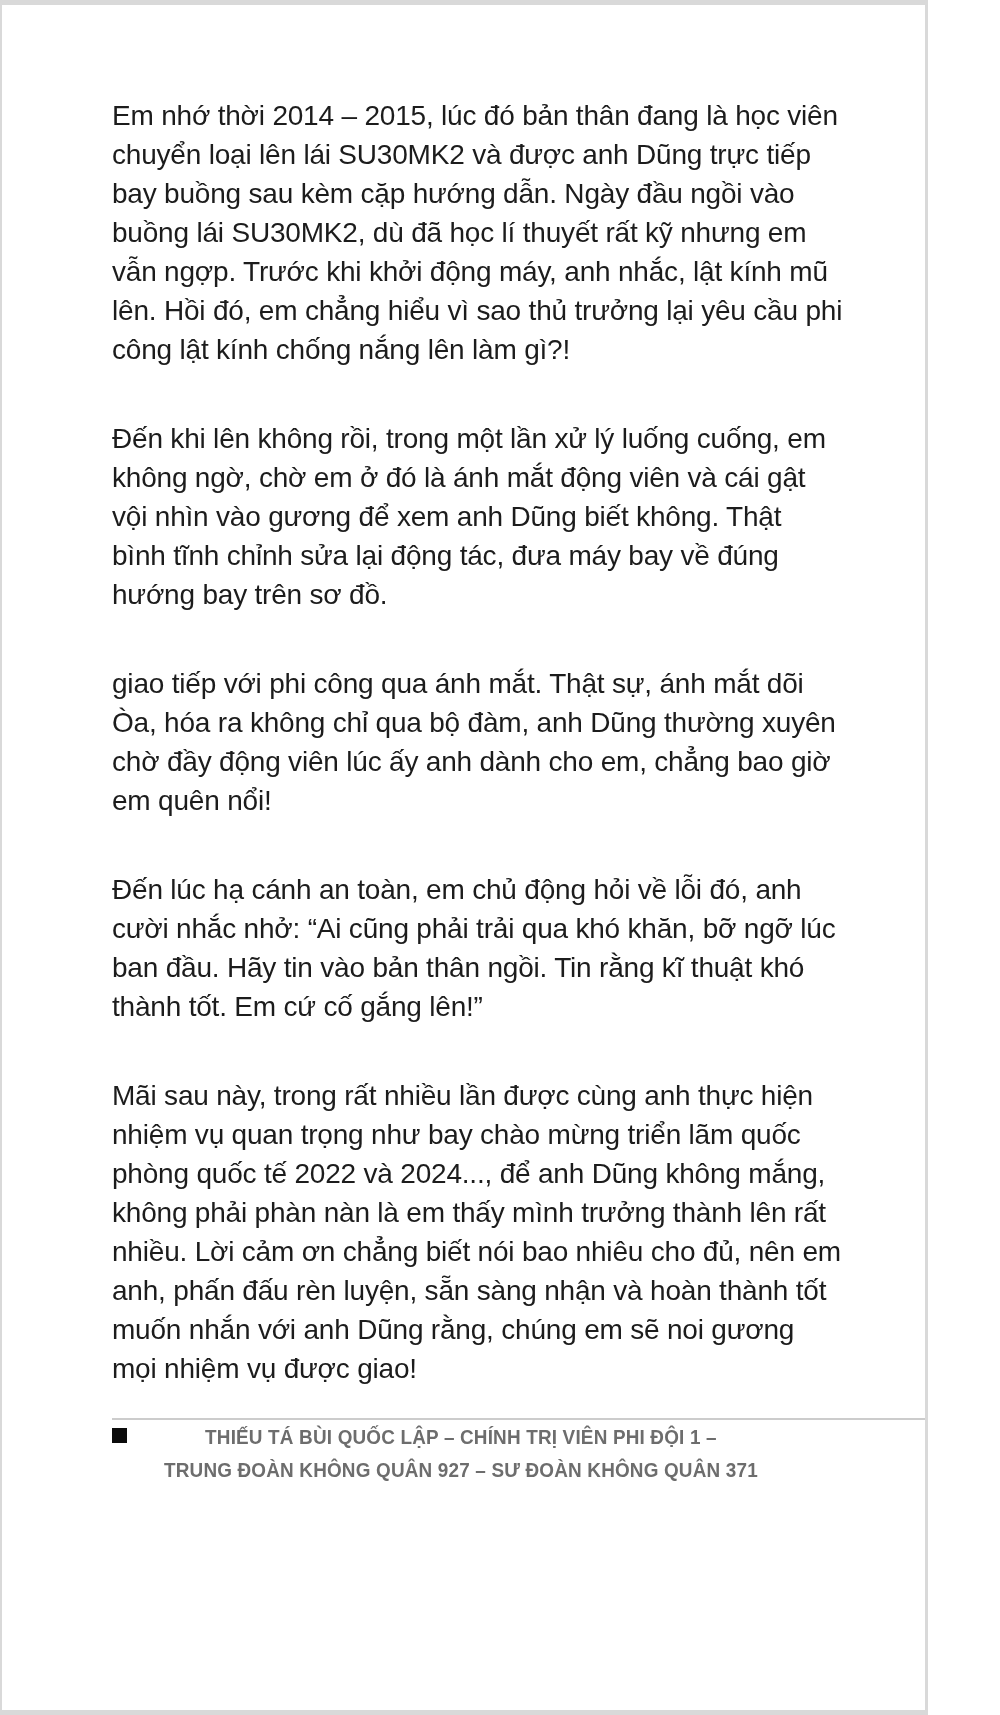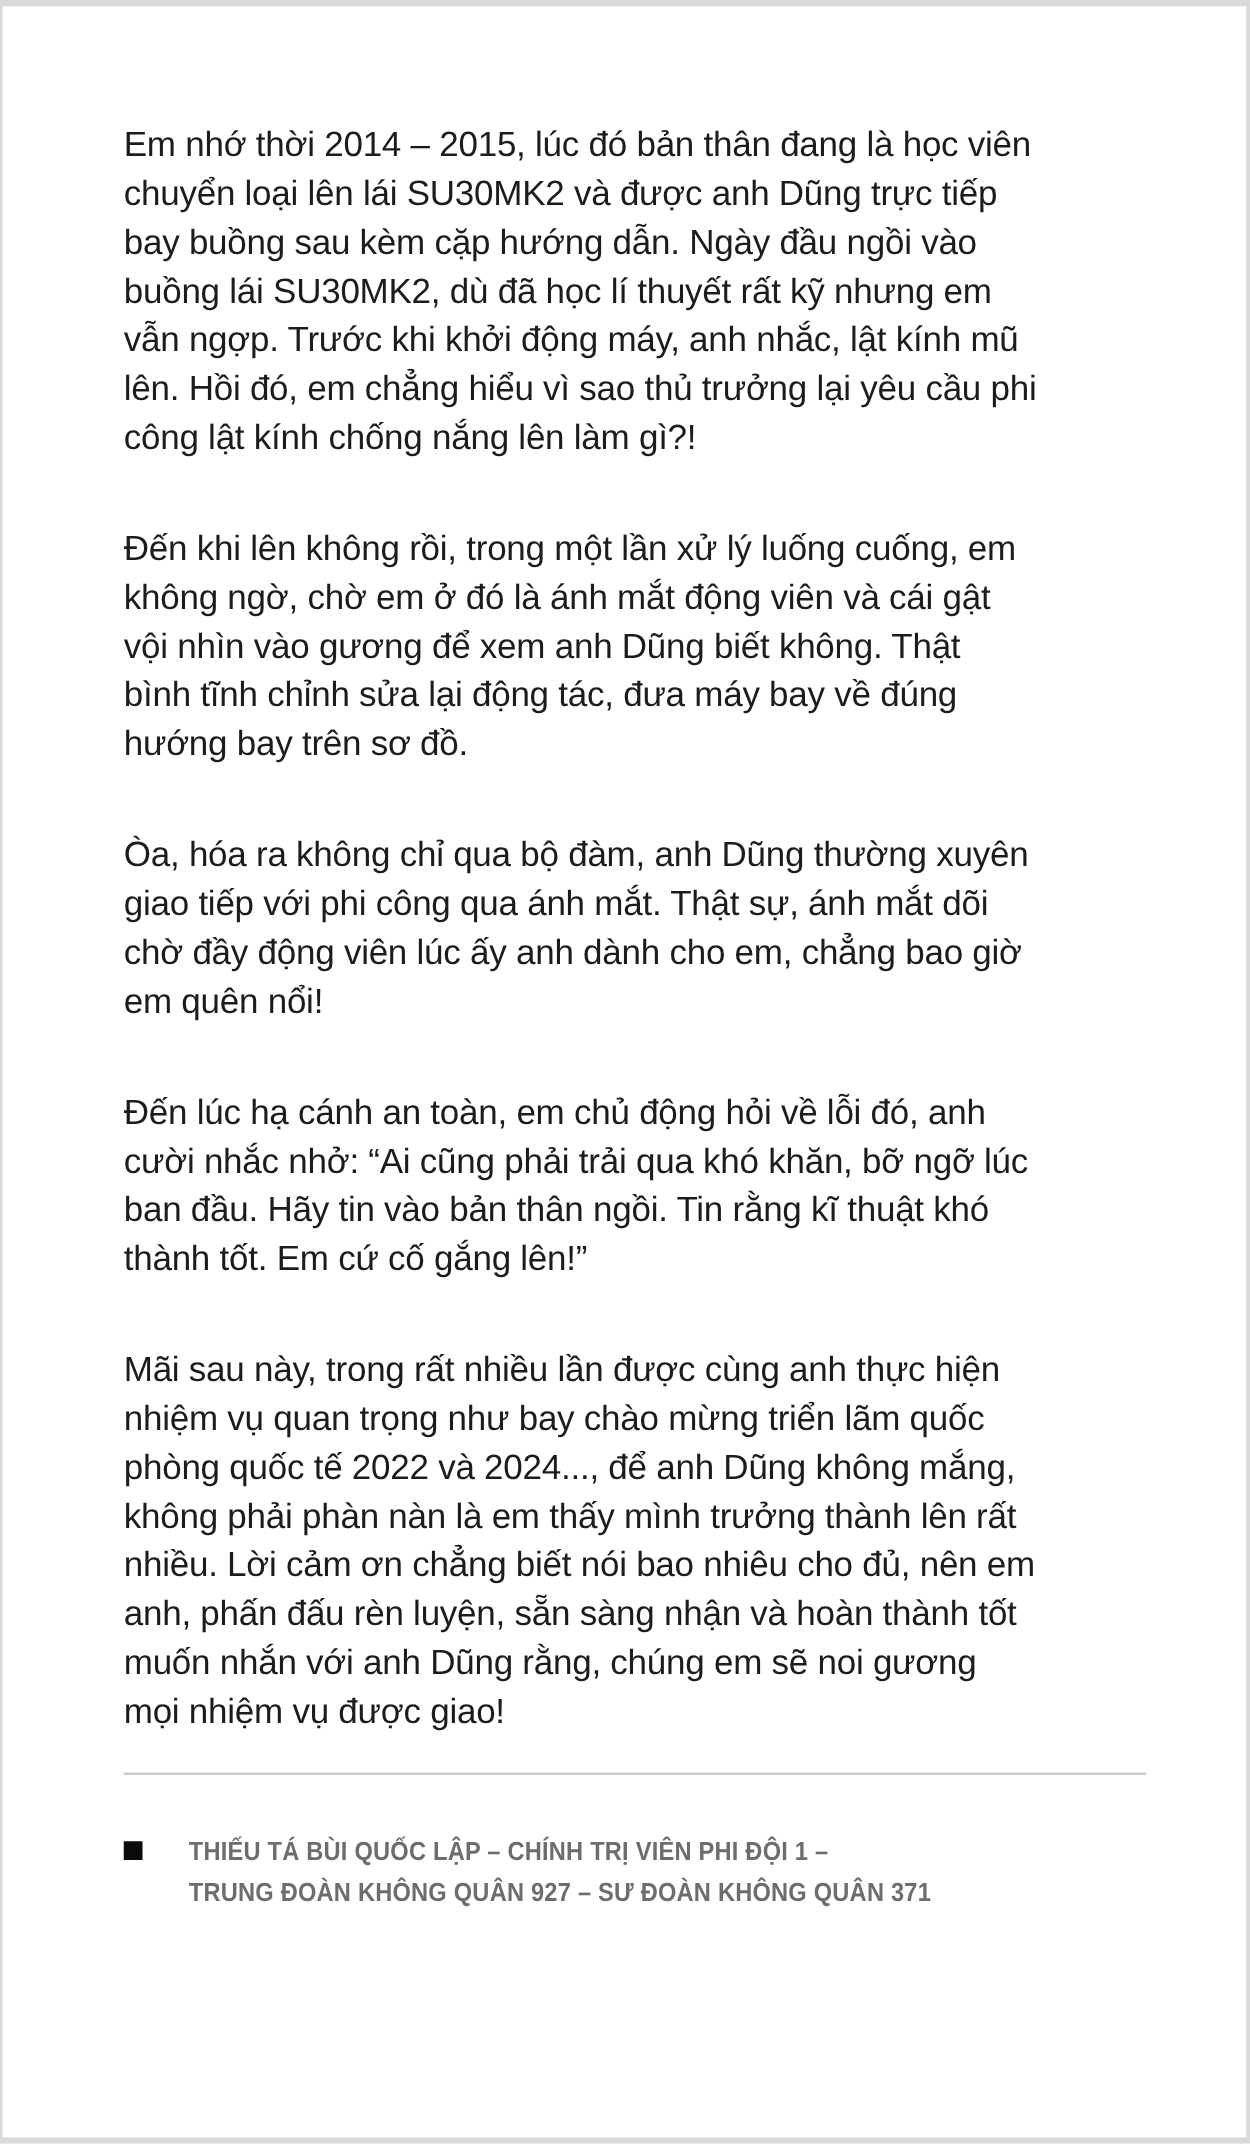--- a/index.html
+++ b/index.html
@@ -3,28 +3,29 @@
 <meta charset="utf-8">
 <style>
   html, body {
     margin: 0;
     padding: 0;
     background: #ffffff;
   }
   .page {
     position: relative;
     box-sizing: border-box;
-    width: 1000px;
+    width: 928px;
     height: 1715px;
     background: #ffffff;
     border-style: solid;
     border-color: #d9d9d9;
     border-width: 5px 3px 5px 2px;
     overflow: hidden;
     font-family: "Liberation Sans", "DejaVu Sans", sans-serif;
+    padding-left: 13px;
   }
   .content {
     padding: 91px 60px 0 97px;
   }
   .para {
     margin: 0 0 50px 0;
     font-size: 28px;
     line-height: 39px;
     letter-spacing: -0.2px;
     color: #1c1c1c;
@@ -39,21 +40,21 @@
   }
   .divider {
     border: 0;
     border-top: 2px solid #cccccc;
     width: 818px;
     margin: 30px 0 0 0;
   }
   .attribution {
     display: flex;
     align-items: flex-start;
-    margin-top: 45px;
+    text-align: center;
   }
   .bullet {
     flex: none;
     width: 15px;
     height: 15px;
     background: #0b0b0b;
     margin-top: 8px;
   }
   .attr-lines {
     margin-left: 37px;
@@ -88,22 +89,22 @@
 
     <p class="para">
       <span class="ln">Đến khi lên không rồi, trong một lần xử lý luống cuống, em</span>
       <span class="ln">không ngờ, chờ em ở đó là ánh mắt động viên và cái gật</span>
       <span class="ln">vội nhìn vào gương để xem anh Dũng biết không. Thật</span>
       <span class="ln">bình tĩnh chỉnh sửa lại động tác, đưa máy bay về đúng</span>
       <span class="ln">hướng bay trên sơ đồ.</span>
     </p>
 
     <p class="para">
+      <span class="ln">giao tiếp với phi công qua ánh mắt. Thật sự, ánh mắt dõi</span>
       <span class="ln">Òa, hóa ra không chỉ qua bộ đàm, anh Dũng thường xuyên</span>
-      <span class="ln">giao tiếp với phi công qua ánh mắt. Thật sự, ánh mắt dõi</span>
       <span class="ln">chờ đầy động viên lúc ấy anh dành cho em, chẳng bao giờ</span>
       <span class="ln">em quên nổi!</span>
     </p>
 
     <p class="para">
       <span class="ln">Đến lúc hạ cánh an toàn, em chủ động hỏi về lỗi đó, anh</span>
       <span class="ln">cười nhắc nhở: “Ai cũng phải trải qua khó khăn, bỡ ngỡ lúc</span>
       <span class="ln">ban đầu. Hãy tin vào bản thân ngồi. Tin rằng kĩ thuật khó</span>
       <span class="ln">thành tốt. Em cứ cố gắng lên!”</span>
     </p>

